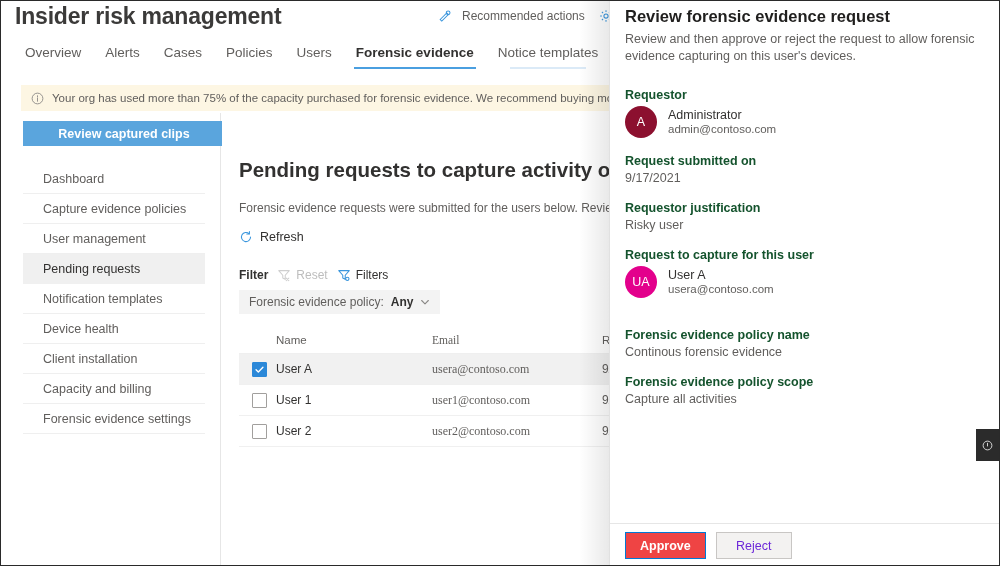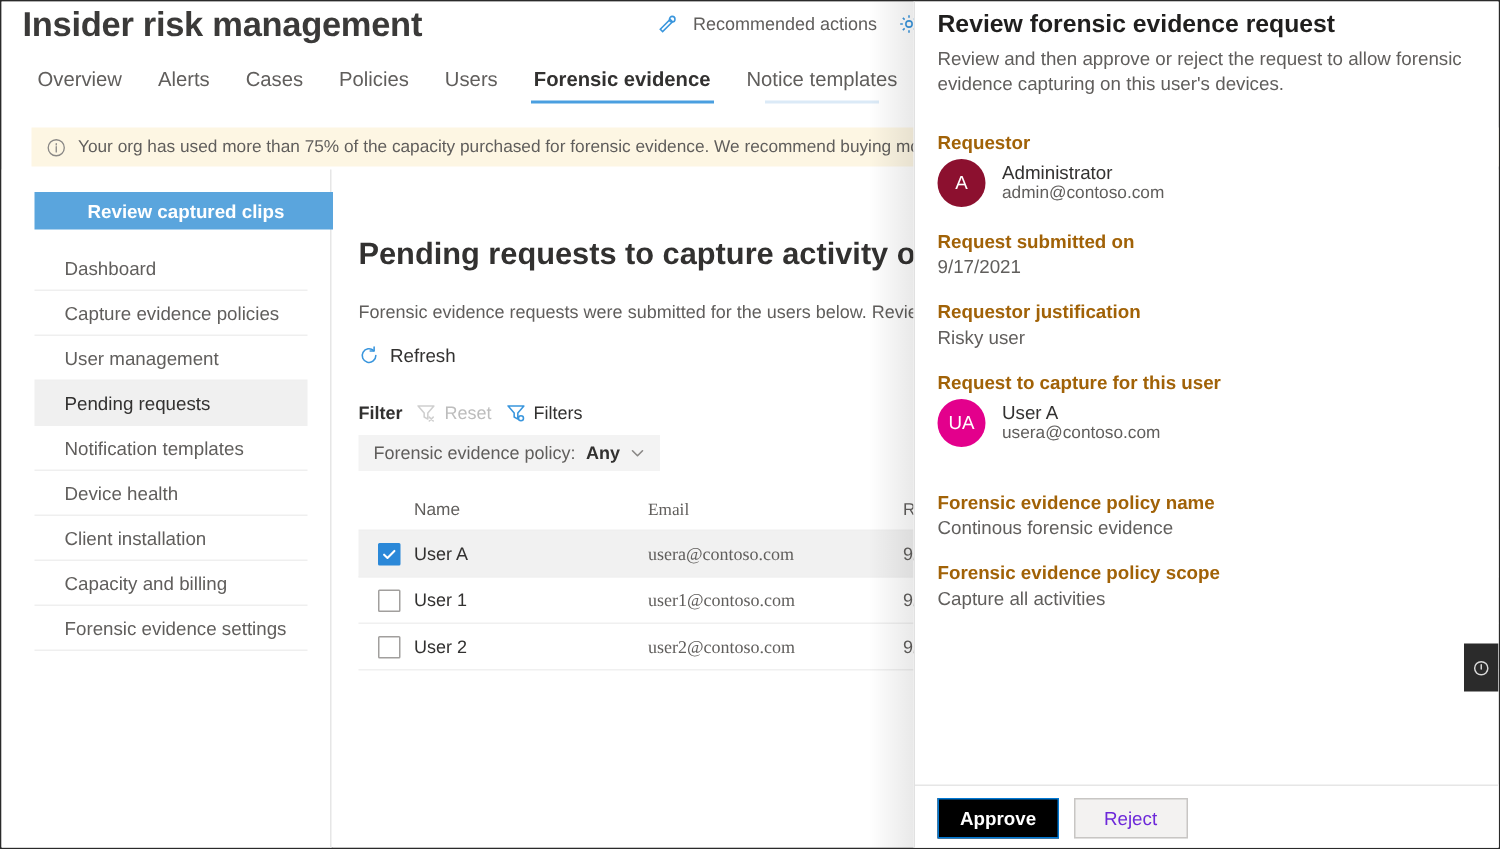--- a/index.html
+++ b/index.html
@@ -79,21 +79,21 @@
     font-size: 11.5px; color: #605e5c; white-space: nowrap;
   }
 
   
   .leftnav {
     position: absolute; left: 0; top: 112px; width: 220px; height: 454px;
     background: #ffffff;
     border-right: 1px solid #e6e6e6;
   }
   .review-clips-btn {
-    position: absolute; left: 22px; top: 15px; width: 202px; height: 25px;
+    position: absolute; left: 22px; top: 8px; width: 202px; height: 25px;
     background: #5aa5dd; color: #ffffff;
     font-size: 12.5px; font-weight: bold;
     display: flex; align-items: center; justify-content: center;
     border: none; cursor: pointer;
   }
   .navlist {
     position: absolute; left: 22px; top: 51px; width: 182px;
   }
   .navitem {
     position: relative;
@@ -202,21 +202,21 @@
   .panel-body { position: absolute; left: 15px; top: 6px; right: 10px; }
   .panel-title {
     font-size: 16.5px; font-weight: bold; color: #201f1e;
     margin: 0 0 5px 0;
   }
   .panel-desc {
     font-size: 12.5px; color: #605e5c; line-height: 1.38;
     margin: 0 0 22px 0;
   }
   .fld-label {
-    font-size: 12.5px; font-weight: bold; color: #a16207;
+    font-size: 12.5px; font-weight: bold; color: #14532d;
     margin: 0 0 3px 0;
   }
   .fld-value {
     font-size: 12.5px; color: #605e5c; margin: 0 0 16px 0;
   }
   .person {
     display: flex; align-items: center; gap: 11px; margin: 4px 0 16px 0;
   }
   .avatar {
     width: 32px; height: 32px; border-radius: 50%;
@@ -236,21 +236,21 @@
     display: flex; align-items: center; gap: 10px;
     padding-left: 15px;
     background: #ffffff;
   }
   .btn {
     height: 27px; min-width: 76px; padding: 0 14px;
     font-size: 12.5px; cursor: pointer;
     display: flex; align-items: center; justify-content: center;
   }
   .btn-primary {
-    background: #000000; color: #ffffff; border: 1px solid #0078d4;
+    background: #ef4444; color: #ffffff; border: 1px solid #0078d4;
     font-weight: bold;
   }
   .btn-secondary {
     background: #f3f2f1; color: #6d28d9; border: 1px solid #c8c6c4;
   }
 
   
   .edge-tab {
     position: absolute; right: 0; top: 428px; width: 23px; height: 32px;
     background: #2b2b2b;

